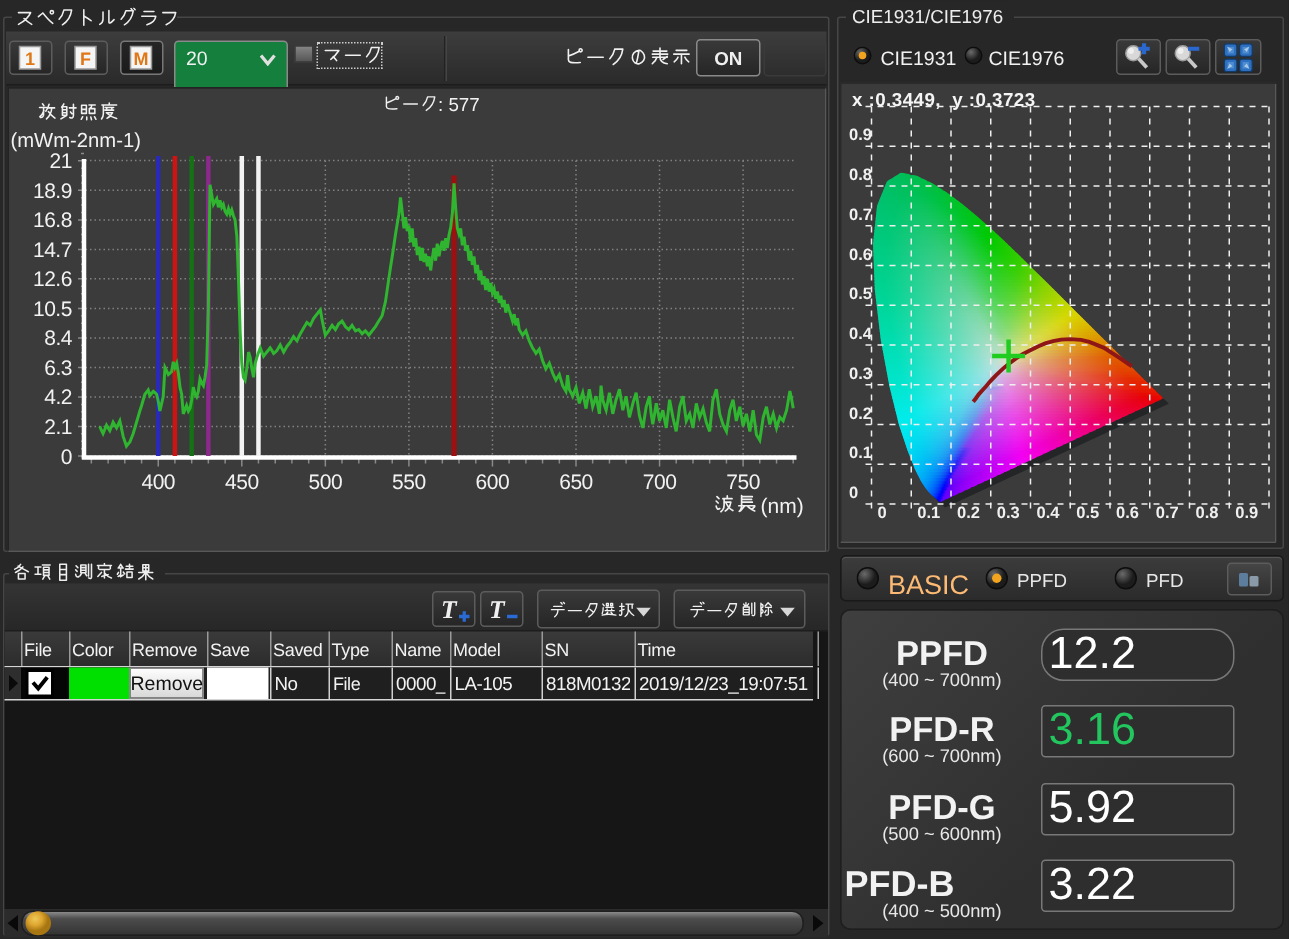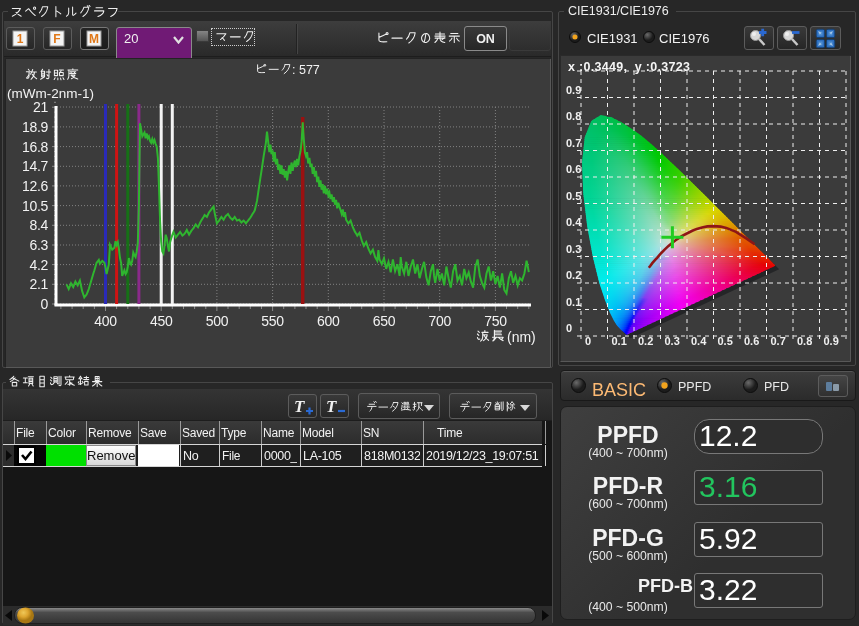--- a/index.html
+++ b/index.html
@@ -143,21 +143,21 @@
         <text x="8" y="13" text-anchor="middle" font-family="Liberation Sans" font-size="12" font-weight="bold" fill="#e07818">F</text>
       </svg>
     </div>
 <div class="btn" style="left:80px;top:27px;width:29px;height:23px;background:linear-gradient(#252525,#1b1b1b);border-color:#777">
       <svg width="17" height="18" style="margin-top:1px">
         <rect x="1" y="1" width="14" height="15" fill="#f5f5f5" stroke="#999"></rect>
         <rect x="3" y="3" width="12" height="13" fill="none" stroke="#cfcfcf" stroke-width="0"></rect>
         <text x="8" y="13" text-anchor="middle" font-family="Liberation Sans" font-size="12" font-weight="bold" fill="#e07818">M</text>
       </svg>
     </div>
-<div class="abs" style="left:116px;top:27px;width:76px;height:39px;background:#701a75;border:1px solid #8a8a8a;border-radius:3px">
+<div class="abs" style="left:116px;top:27px;width:76px;height:39px;background:#15803d;border:1px solid #8a8a8a;border-radius:3px">
       <span style="position:absolute;left:7px;top:3px;font-size:13px;color:#f0f0f0">20</span>
       <svg style="position:absolute;right:7px;top:8px" width="11" height="8">
         <path d="M1 1 L5.5 6.5 L10 1" fill="none" stroke="#e0e0e0" stroke-width="2.2"></path>
       </svg>
     </div>
 <div class="abs" style="left:196px;top:30px;width:13px;height:12px;background:linear-gradient(#858585,#555);border:1px solid #3a3a3a"></div>
 <div class="abs" style="left:211px;top:28px;width:44px;height:18px;border:1px dotted #cccccc"></div>
 <svg style="position:absolute;left:215px;top:30px;color:#f0f0f0" width="43.34" height="15">
       <use href="#g8" x="0" y="0" width="13" height="13"></use>
       <use href="#g9" x="13.78" y="0" width="13" height="13"></use>
@@ -396,21 +396,21 @@
 <div class="cell" style="left:180px;top:426px;width:36px;height:17px;padding-left:2px;font-size:12px;letter-spacing:-0.2px">Saved</div>
 <div class="abs" style="left:219px;top:421px;width:1px;height:23px;background:#9a9a9a"></div>
 <div class="cell" style="left:219px;top:426px;width:39px;height:17px;padding-left:2px;font-size:12px;letter-spacing:-0.2px">Type</div>
 <div class="abs" style="left:261px;top:421px;width:1px;height:23px;background:#9a9a9a"></div>
 <div class="cell" style="left:261px;top:426px;width:36px;height:17px;padding-left:2px;font-size:12px;letter-spacing:-0.2px">Name</div>
 <div class="abs" style="left:300px;top:421px;width:1px;height:23px;background:#9a9a9a"></div>
 <div class="cell" style="left:300px;top:426px;width:58px;height:17px;padding-left:2px;font-size:12px;letter-spacing:-0.2px">Model</div>
 <div class="abs" style="left:361px;top:421px;width:1px;height:23px;background:#9a9a9a"></div>
 <div class="cell" style="left:361px;top:426px;width:59px;height:17px;padding-left:2px;font-size:12px;letter-spacing:-0.2px">SN</div>
 <div class="abs" style="left:423px;top:421px;width:1px;height:23px;background:#9a9a9a"></div>
-<div class="cell" style="left:423px;top:426px;width:119px;height:17px;padding-left:14px;font-size:12px;letter-spacing:-0.2px">Time</div>
+<div class="cell" style="left:423px;top:426px;width:119px;height:17px;padding-left:2px;font-size:12px;letter-spacing:-0.2px">Time</div>
 <div class="abs" style="left:545px;top:421px;width:1px;height:23px;background:#9a9a9a"></div>
 <div class="abs" style="left:3px;top:444px;width:539px;height:1px;background:#d5d5d5"></div>
 <div class="abs" style="left:3px;top:445px;width:539px;height:21px;background:#1f1f1f"></div>
 <div class="abs" style="left:3px;top:445px;width:11px;height:21px;background:#2e2e2e"></div>
 <svg class="abs" style="left:4px;top:445px" width="10" height="21">
       <path d="M2 5 L8 10.5 L2 16 Z" fill="#0a0a0a"></path>
     </svg>
 <div class="abs" style="left:14px;top:445px;width:32px;height:21px;background:#050505"></div>
 <svg class="abs" style="left:17px;top:446px" width="20" height="20">
       <rect x="1" y="1" width="17" height="17" fill="#ffffff" stroke="#000" stroke-width="2"></rect>
@@ -2992,15 +2992,15 @@
 <div class="abs" style="left:560px;top:406px;width:296px;height:214px;background:linear-gradient(135deg,#3f3f3f,#2f2f2f 60%);border:1px solid #1e1e1e;border-radius:7px"></div>
 <div class="abs" style="left:563px;top:422px;width:130px;text-align:center;font-size:23px;font-weight:bold;color:#f2f2f2;letter-spacing:0">PPFD</div>
 <div class="abs" style="left:563px;top:446px;width:130px;text-align:center;font-size:12.2px;color:#e8e8e8">(400 ~ 700nm)</div>
 <div class="abs" style="left:694px;top:419px;width:129px;height:35px;background:#2e2e2e;border:1.5px solid #787878;border-radius:15px;color:#fff;font-size:30px;padding-left:4px;line-height:32px">12.2</div>
 <div class="abs" style="left:563px;top:473.3px;width:130px;text-align:center;font-size:23px;font-weight:bold;color:#f2f2f2;letter-spacing:0">PFD-R</div>
 <div class="abs" style="left:563px;top:497.3px;width:130px;text-align:center;font-size:12.2px;color:#e8e8e8">(600 ~ 700nm)</div>
 <div class="abs" style="left:694px;top:470.3px;width:129px;height:35px;background:#2e2e2e;border:1.5px solid #787878;border-radius:3px;color:#22c55e;font-size:30px;padding-left:4px;line-height:32px">3.16</div>
 <div class="abs" style="left:563px;top:524.6px;width:130px;text-align:center;font-size:23px;font-weight:bold;color:#f2f2f2;letter-spacing:0">PFD-G</div>
 <div class="abs" style="left:563px;top:548.6px;width:130px;text-align:center;font-size:12.2px;color:#e8e8e8">(500 ~ 600nm)</div>
 <div class="abs" style="left:694px;top:521.6px;width:129px;height:35px;background:#2e2e2e;border:1.5px solid #787878;border-radius:3px;color:#fff;font-size:30px;padding-left:4px;line-height:32px">5.92</div>
-<div class="abs" style="left:563px;top:575.9px;width:130px;text-align:right;font-size:18px;font-weight:bold;color:#f2f2f2;letter-spacing:0">PFD-B</div>
+<div class="abs" style="left:563px;top:575.9px;width:130px;text-align:left;font-size:24px;font-weight:bold;color:#f2f2f2;letter-spacing:0">PFD-B</div>
 <div class="abs" style="left:563px;top:599.9px;width:130px;text-align:center;font-size:12.2px;color:#e8e8e8">(400 ~ 500nm)</div>
 <div class="abs" style="left:694px;top:572.9px;width:129px;height:35px;background:#2e2e2e;border:1.5px solid #787878;border-radius:3px;color:#fff;font-size:30px;padding-left:4px;line-height:32px">3.22</div>
 </div>
 </body></html>

